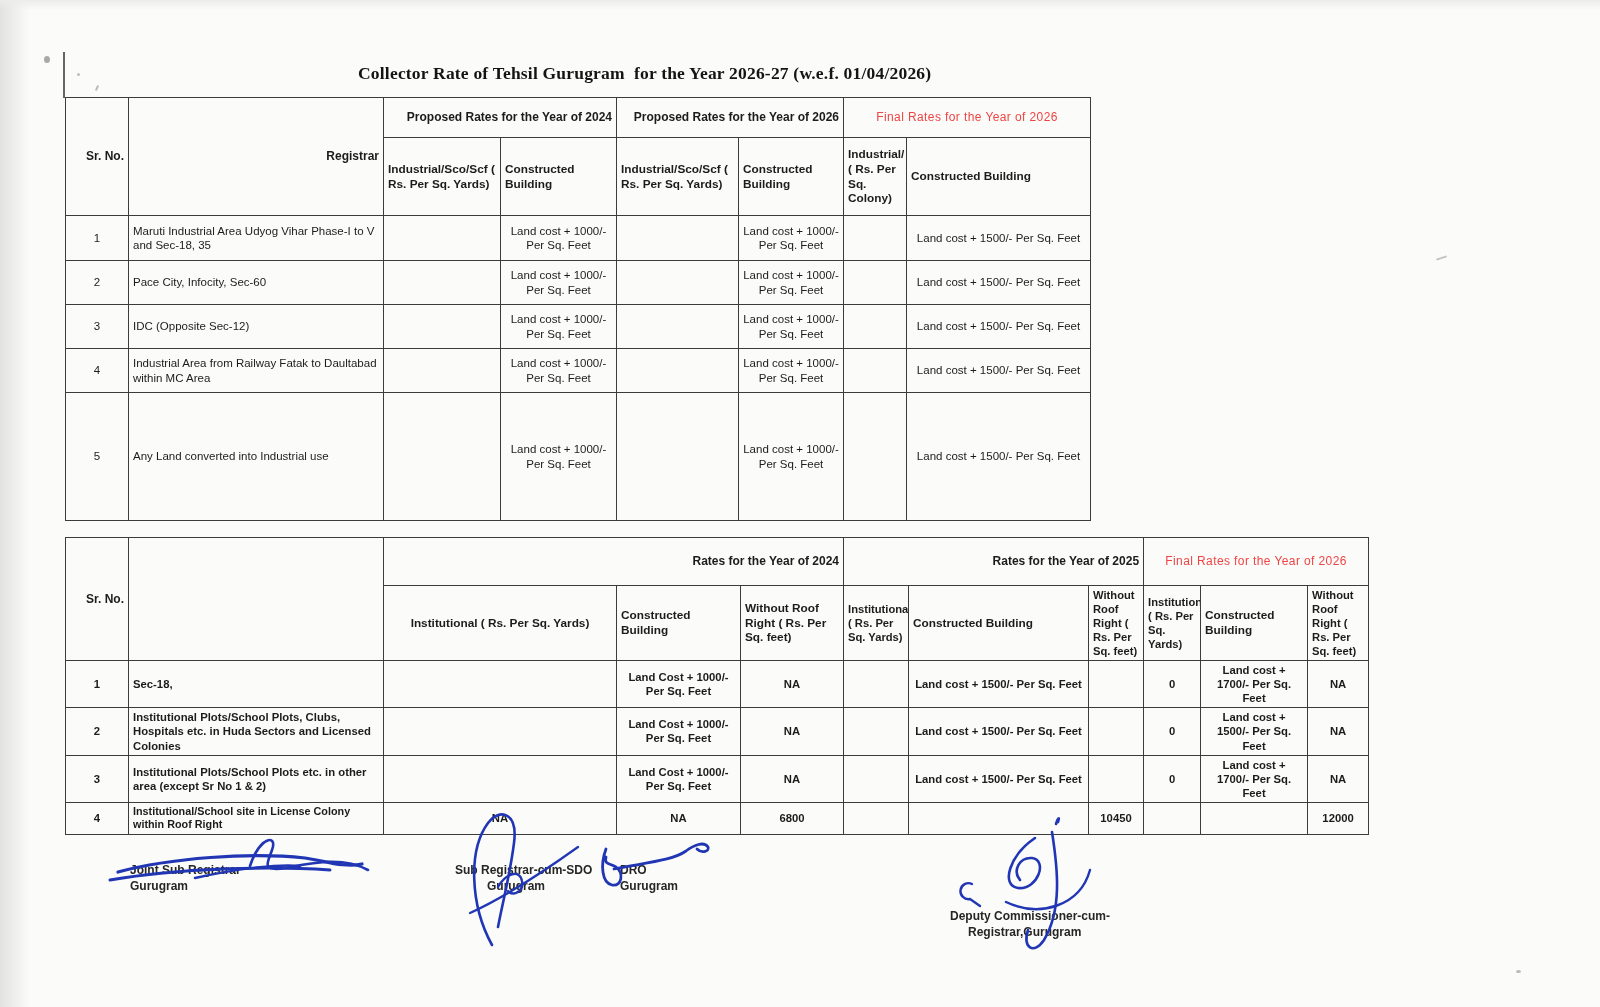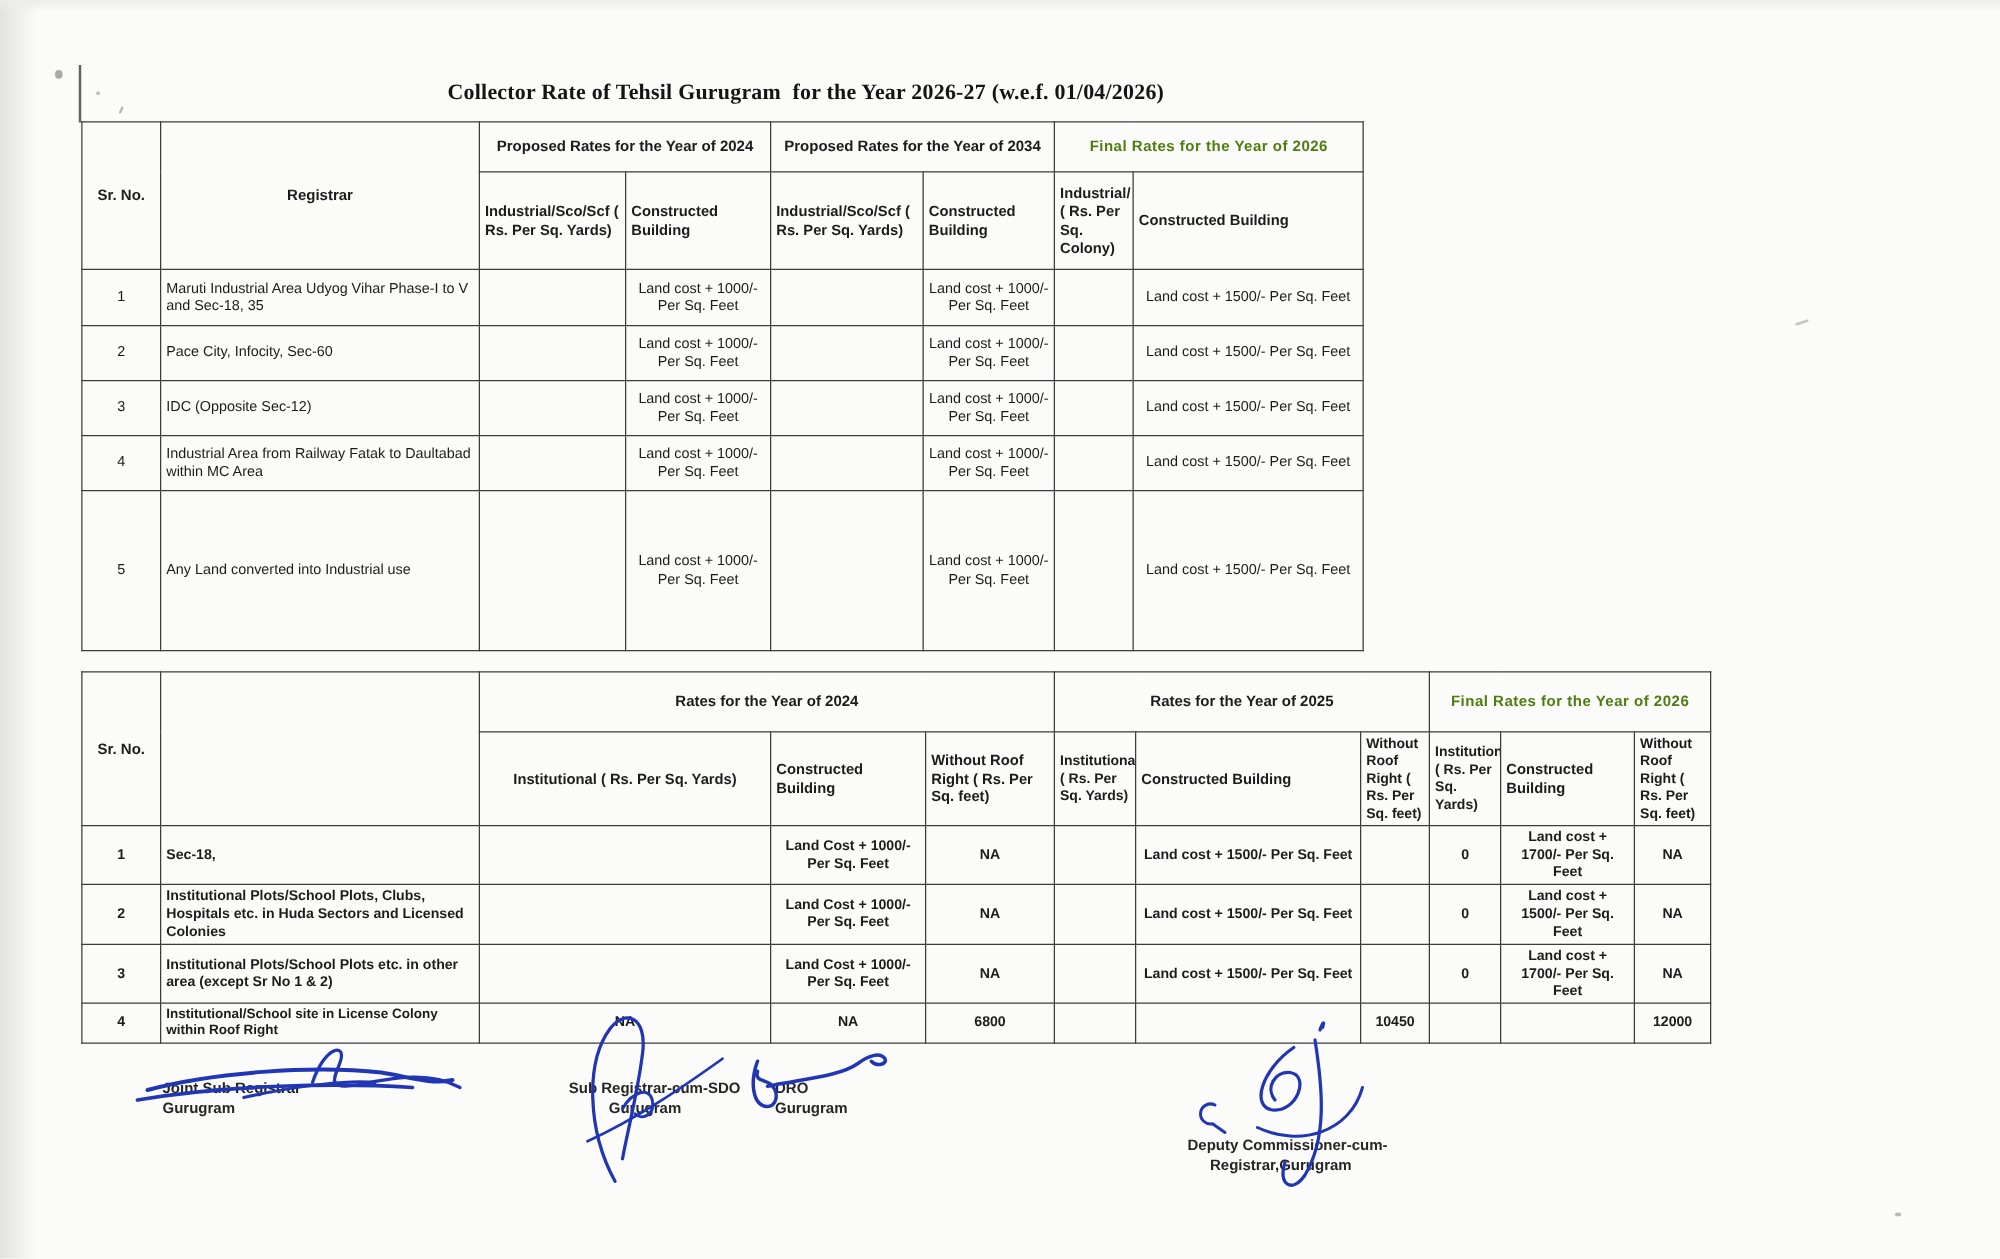--- a/index.html
+++ b/index.html
@@ -27,22 +27,22 @@
   td,th{
     border:1.5px solid #3c3c3c;
     padding:2px 4px;
     vertical-align:middle;
     font-size:11.5px;line-height:1.25;
     overflow:hidden;
     font-weight:normal;
   }
   .t1{left:65px;top:97px;width:1025px;}
   .t2{left:65px;top:537px;width:1303px;}
-  .grp{font-weight:bold;text-align:center;font-size:12px;}
-  .grp-light{font-weight:bold;text-align:center;font-size:12px;letter-spacing:.4px;color:#4d7c0f;}
+  .grp{font-weight:bold;text-align:right;font-size:12px;}
+  .grp-light{font-weight:normal;text-align:center;font-size:12px;letter-spacing:.4px;color:#ef4444;}
   .sub{font-weight:bold;text-align:left;font-size:11.8px;}
   .sub-c{font-weight:bold;text-align:center;font-size:11.8px;}
   .c{text-align:center;}
   .l{text-align:left;}
   .b{font-weight:bold;}
   .t2 td{font-size:11.3px;}
   .overshoot{
     position:absolute;left:63px;top:52px;width:2px;height:46px;background:#4a4a4a;opacity:.85;
   }
   .speck{position:absolute;background:#8d8d8a;border-radius:50%;}
@@ -75,21 +75,21 @@
     <col style="width:122px">
       <col style="width:105px">
     <col style="width:63px">
       <col style="width:184px">
   </colgroup>
   <tbody>
       <tr style="height:40px">
     <th rowspan="2" class="grp">Sr. No.</th>
     <th rowspan="2" class="grp">Registrar</th>
     <th colspan="2" class="grp">Proposed  Rates for the Year of 2024</th>
-    <th colspan="2" class="grp">Proposed  Rates for the Year of 2034</th>
+    <th colspan="2" class="grp">Proposed  Rates for the Year of 2026</th>
     <th colspan="2" class="grp-light">Final  Rates for the Year of 2026</th>
   </tr>
   <tr style="height:78px">
     <th class="sub">Industrial/Sco/Scf ( Rs. Per Sq. Yards)</th>
     <th class="sub">Constructed Building</th>
     <th class="sub">Industrial/Sco/Scf ( Rs. Per Sq. Yards)</th>
     <th class="sub">Constructed Building</th>
     <th class="sub">Industrial/ ( Rs. Per Sq. Colony)</th>
     <th class="sub">Constructed Building</th>
   </tr>

